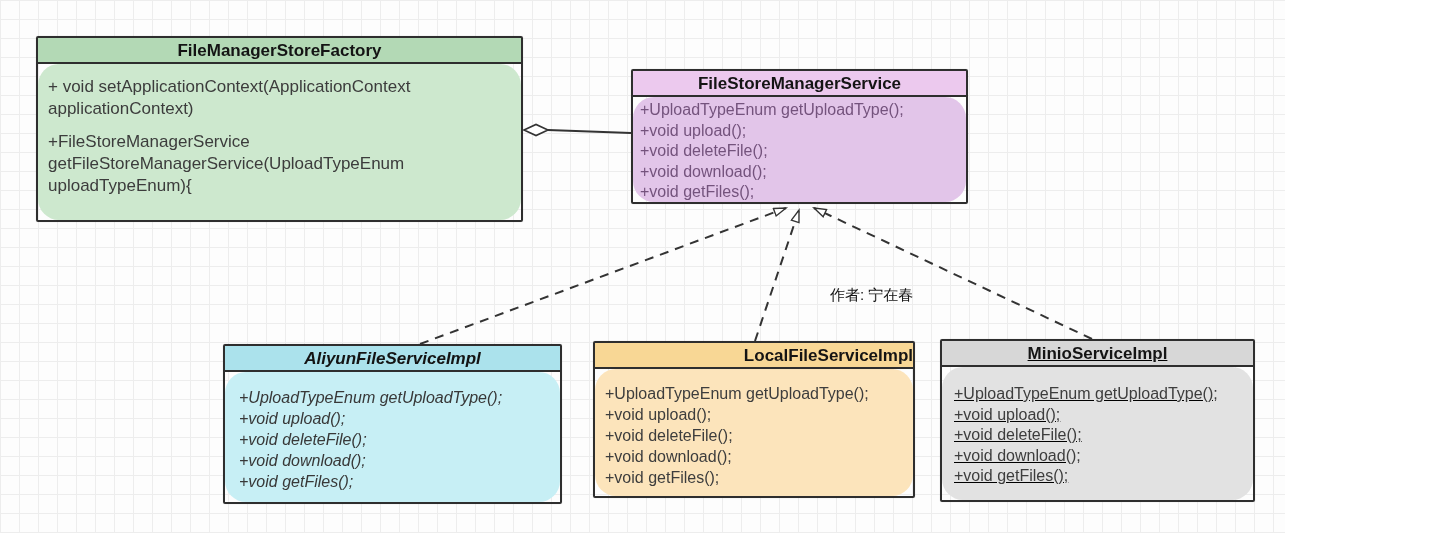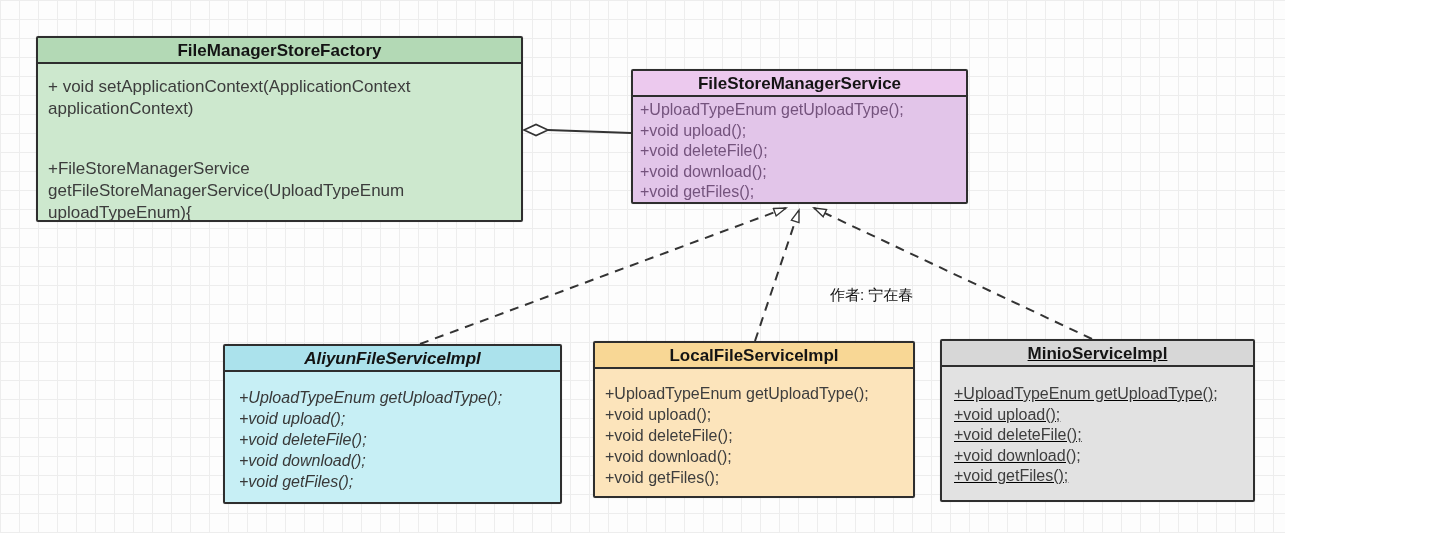--- a/index.html
+++ b/index.html
@@ -39,26 +39,27 @@
     line-height:26px;
     height:26px;
     overflow:hidden;
     box-sizing:border-box;
   }
   .uml-body{
     font-size:16px;
     overflow:hidden;
     box-sizing:border-box;
     height:calc(100% - 26px);
+    border-radius:21px;
   }
   .uml-body .m{white-space:nowrap;}
   
   .c-factory{left:36px;top:36px;width:487px;height:186px;}
   .c-factory .uml-body{padding:12px 10px 0 10px;font-size:17px;line-height:22px;}
-  .c-factory .para2{margin-top:38px;}
+  .c-factory .para2{margin-top:11px;}
   
   .c-service{left:631px;top:69px;width:337px;height:135px;}
   .c-service .uml-body{padding:3px 0 0 7px;line-height:20.5px;}
   
   .c-aliyun{left:223px;top:344px;width:339px;height:160px;font-style:italic;}
   .c-aliyun .uml-body{padding:15px 0 0 14px;line-height:21px;}
   
   .c-local{left:593px;top:341px;width:322px;height:157px;}
   .c-local .uml-body{padding:14px 0 0 10px;line-height:21px;}
   
@@ -123,21 +124,21 @@
     <div class="uml-body" style="background-color: rgb(199, 239, 245); color: rgb(56, 56, 56);">
       <div class="m">+UploadTypeEnum getUploadType();</div>
       <div class="m">+void upload();</div>
       <div class="m">+void deleteFile();</div>
       <div class="m">+void download();</div>
       <div class="m">+void getFiles();</div>
     </div>
   </div>
 
   <div class="uml-class c-local">
-    <div class="uml-header" style="background-color: rgb(248, 215, 149);">LocalFileServiceImpl</div>
+    <div class="uml-header" style="background-color: rgb(248, 215, 149); text-align: right;">LocalFileServiceImpl</div>
     <div class="uml-body" style="background-color: rgb(252, 228, 187); color: rgb(61, 61, 61);">
       <div class="m">+UploadTypeEnum getUploadType();</div>
       <div class="m">+void upload();</div>
       <div class="m">+void deleteFile();</div>
       <div class="m">+void download();</div>
       <div class="m">+void getFiles();</div>
     </div>
   </div>
 
   <div class="uml-class c-minio">

